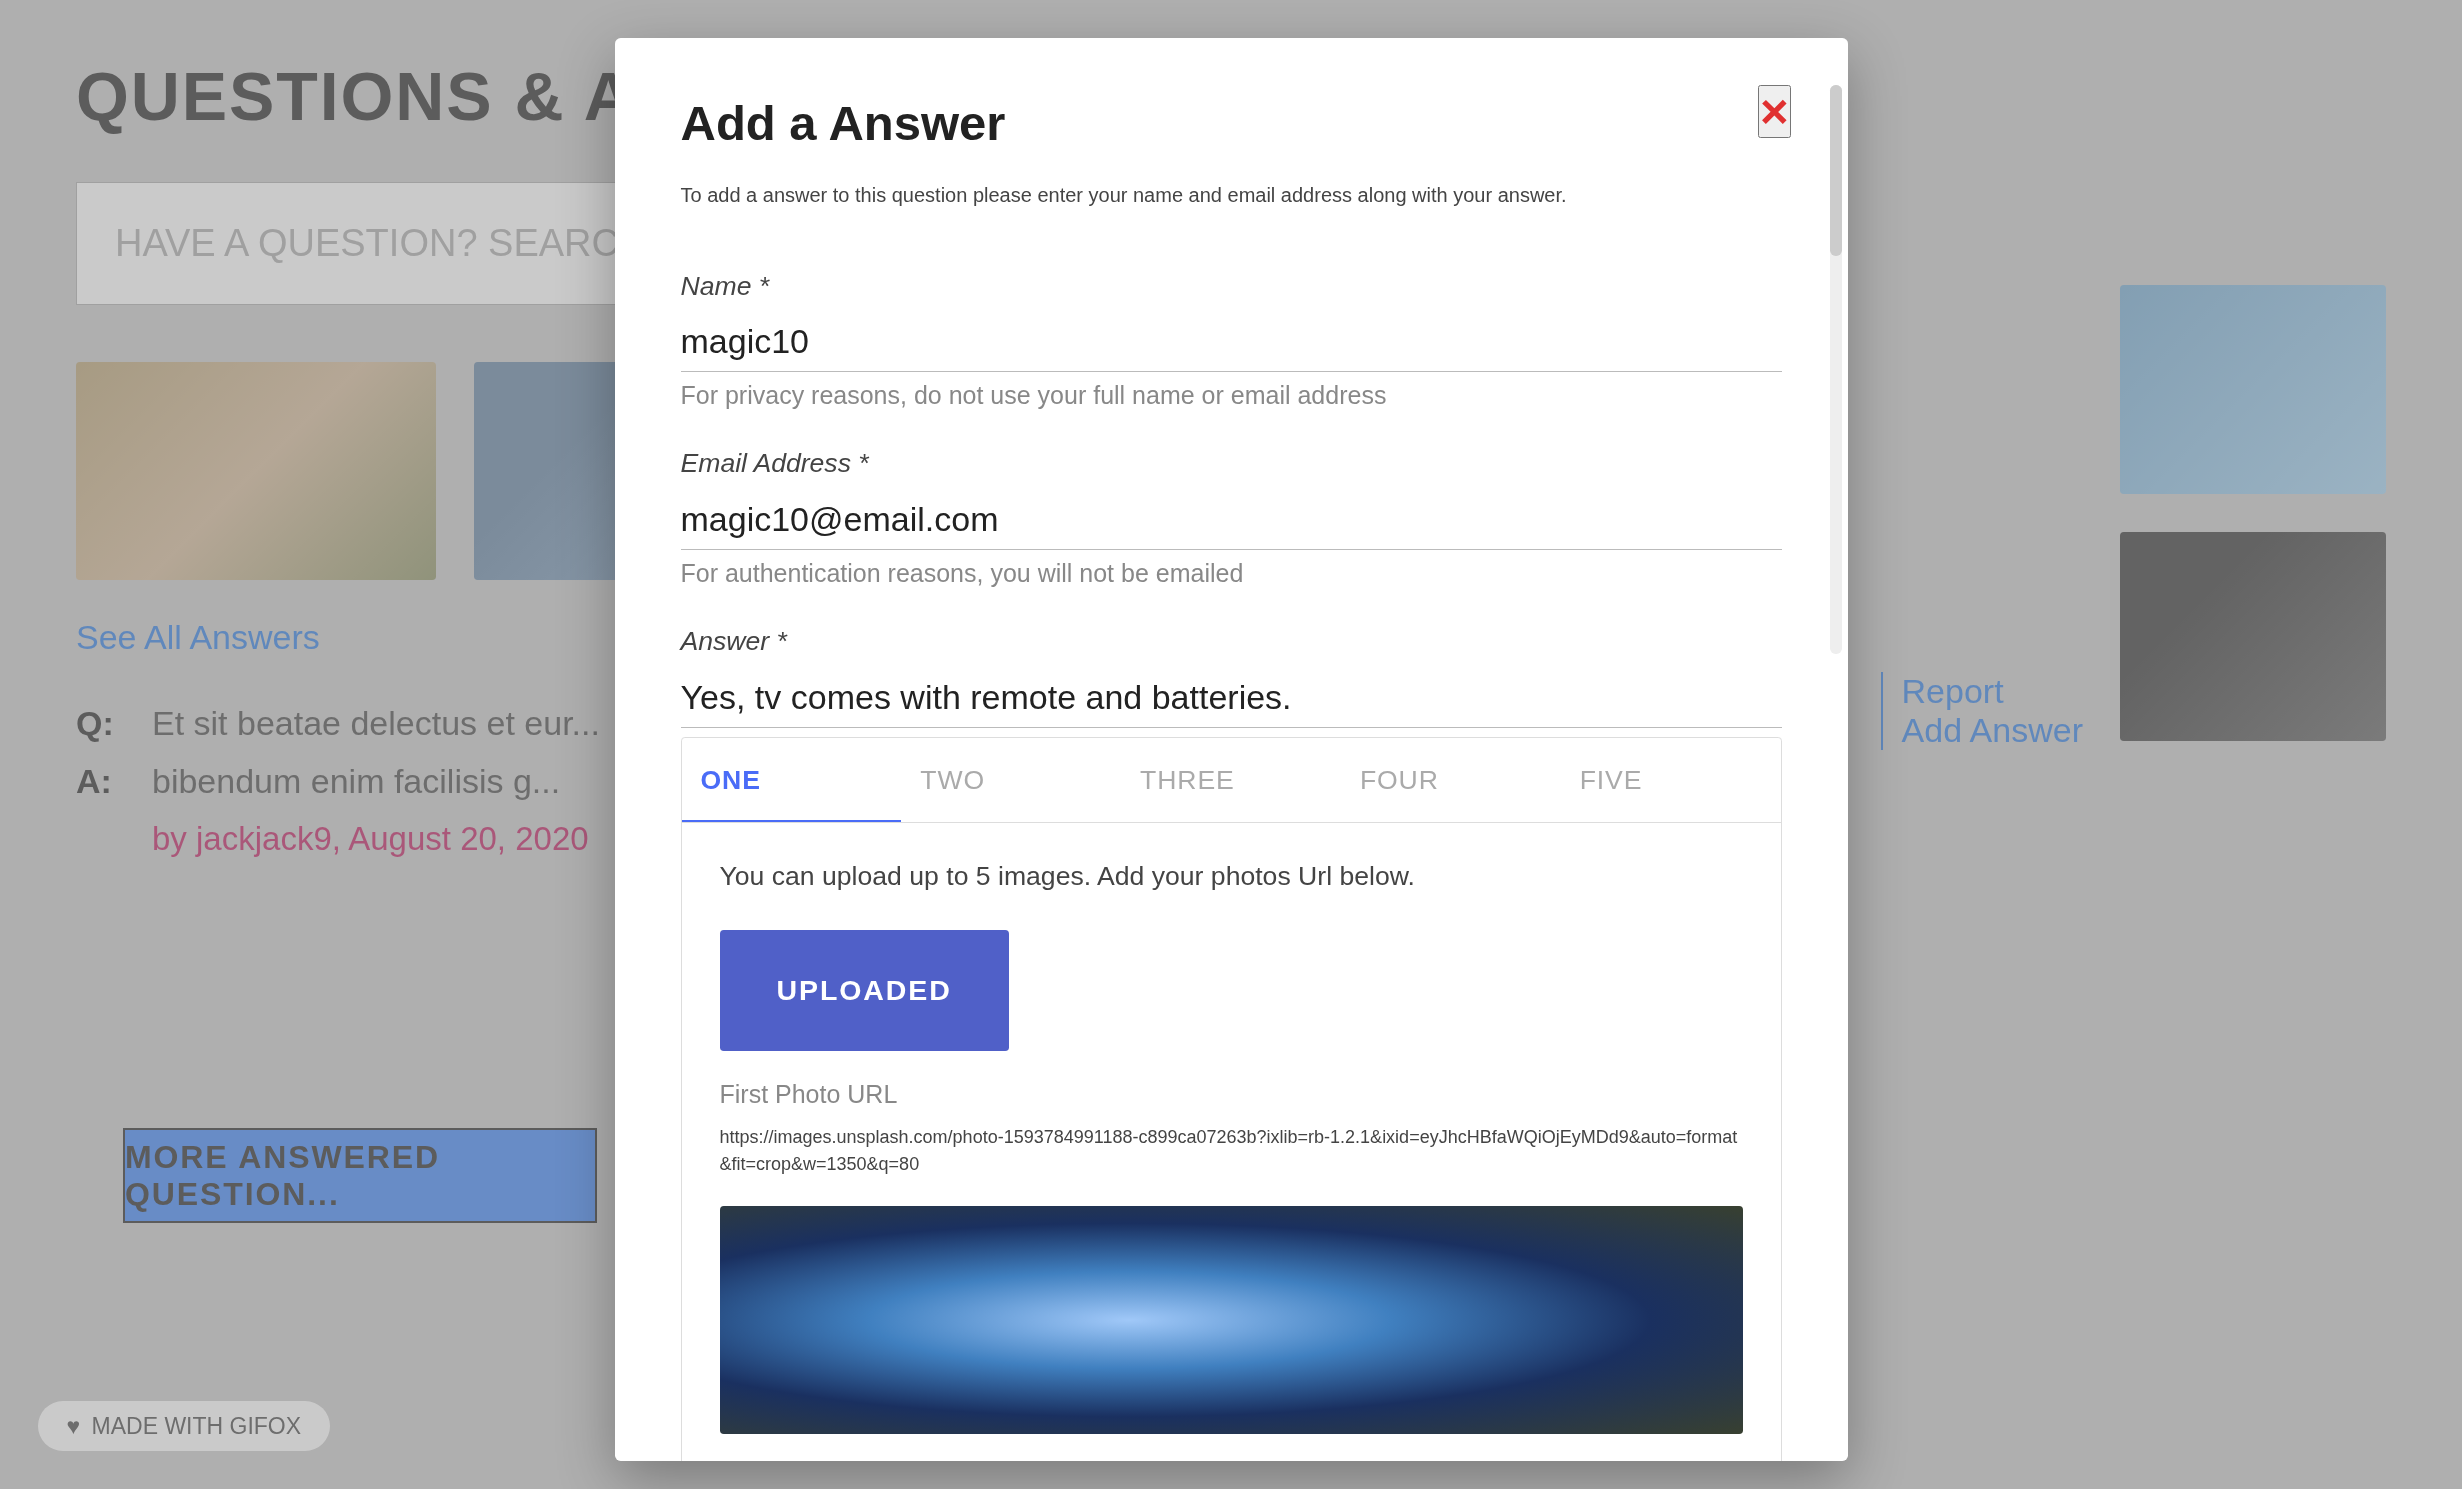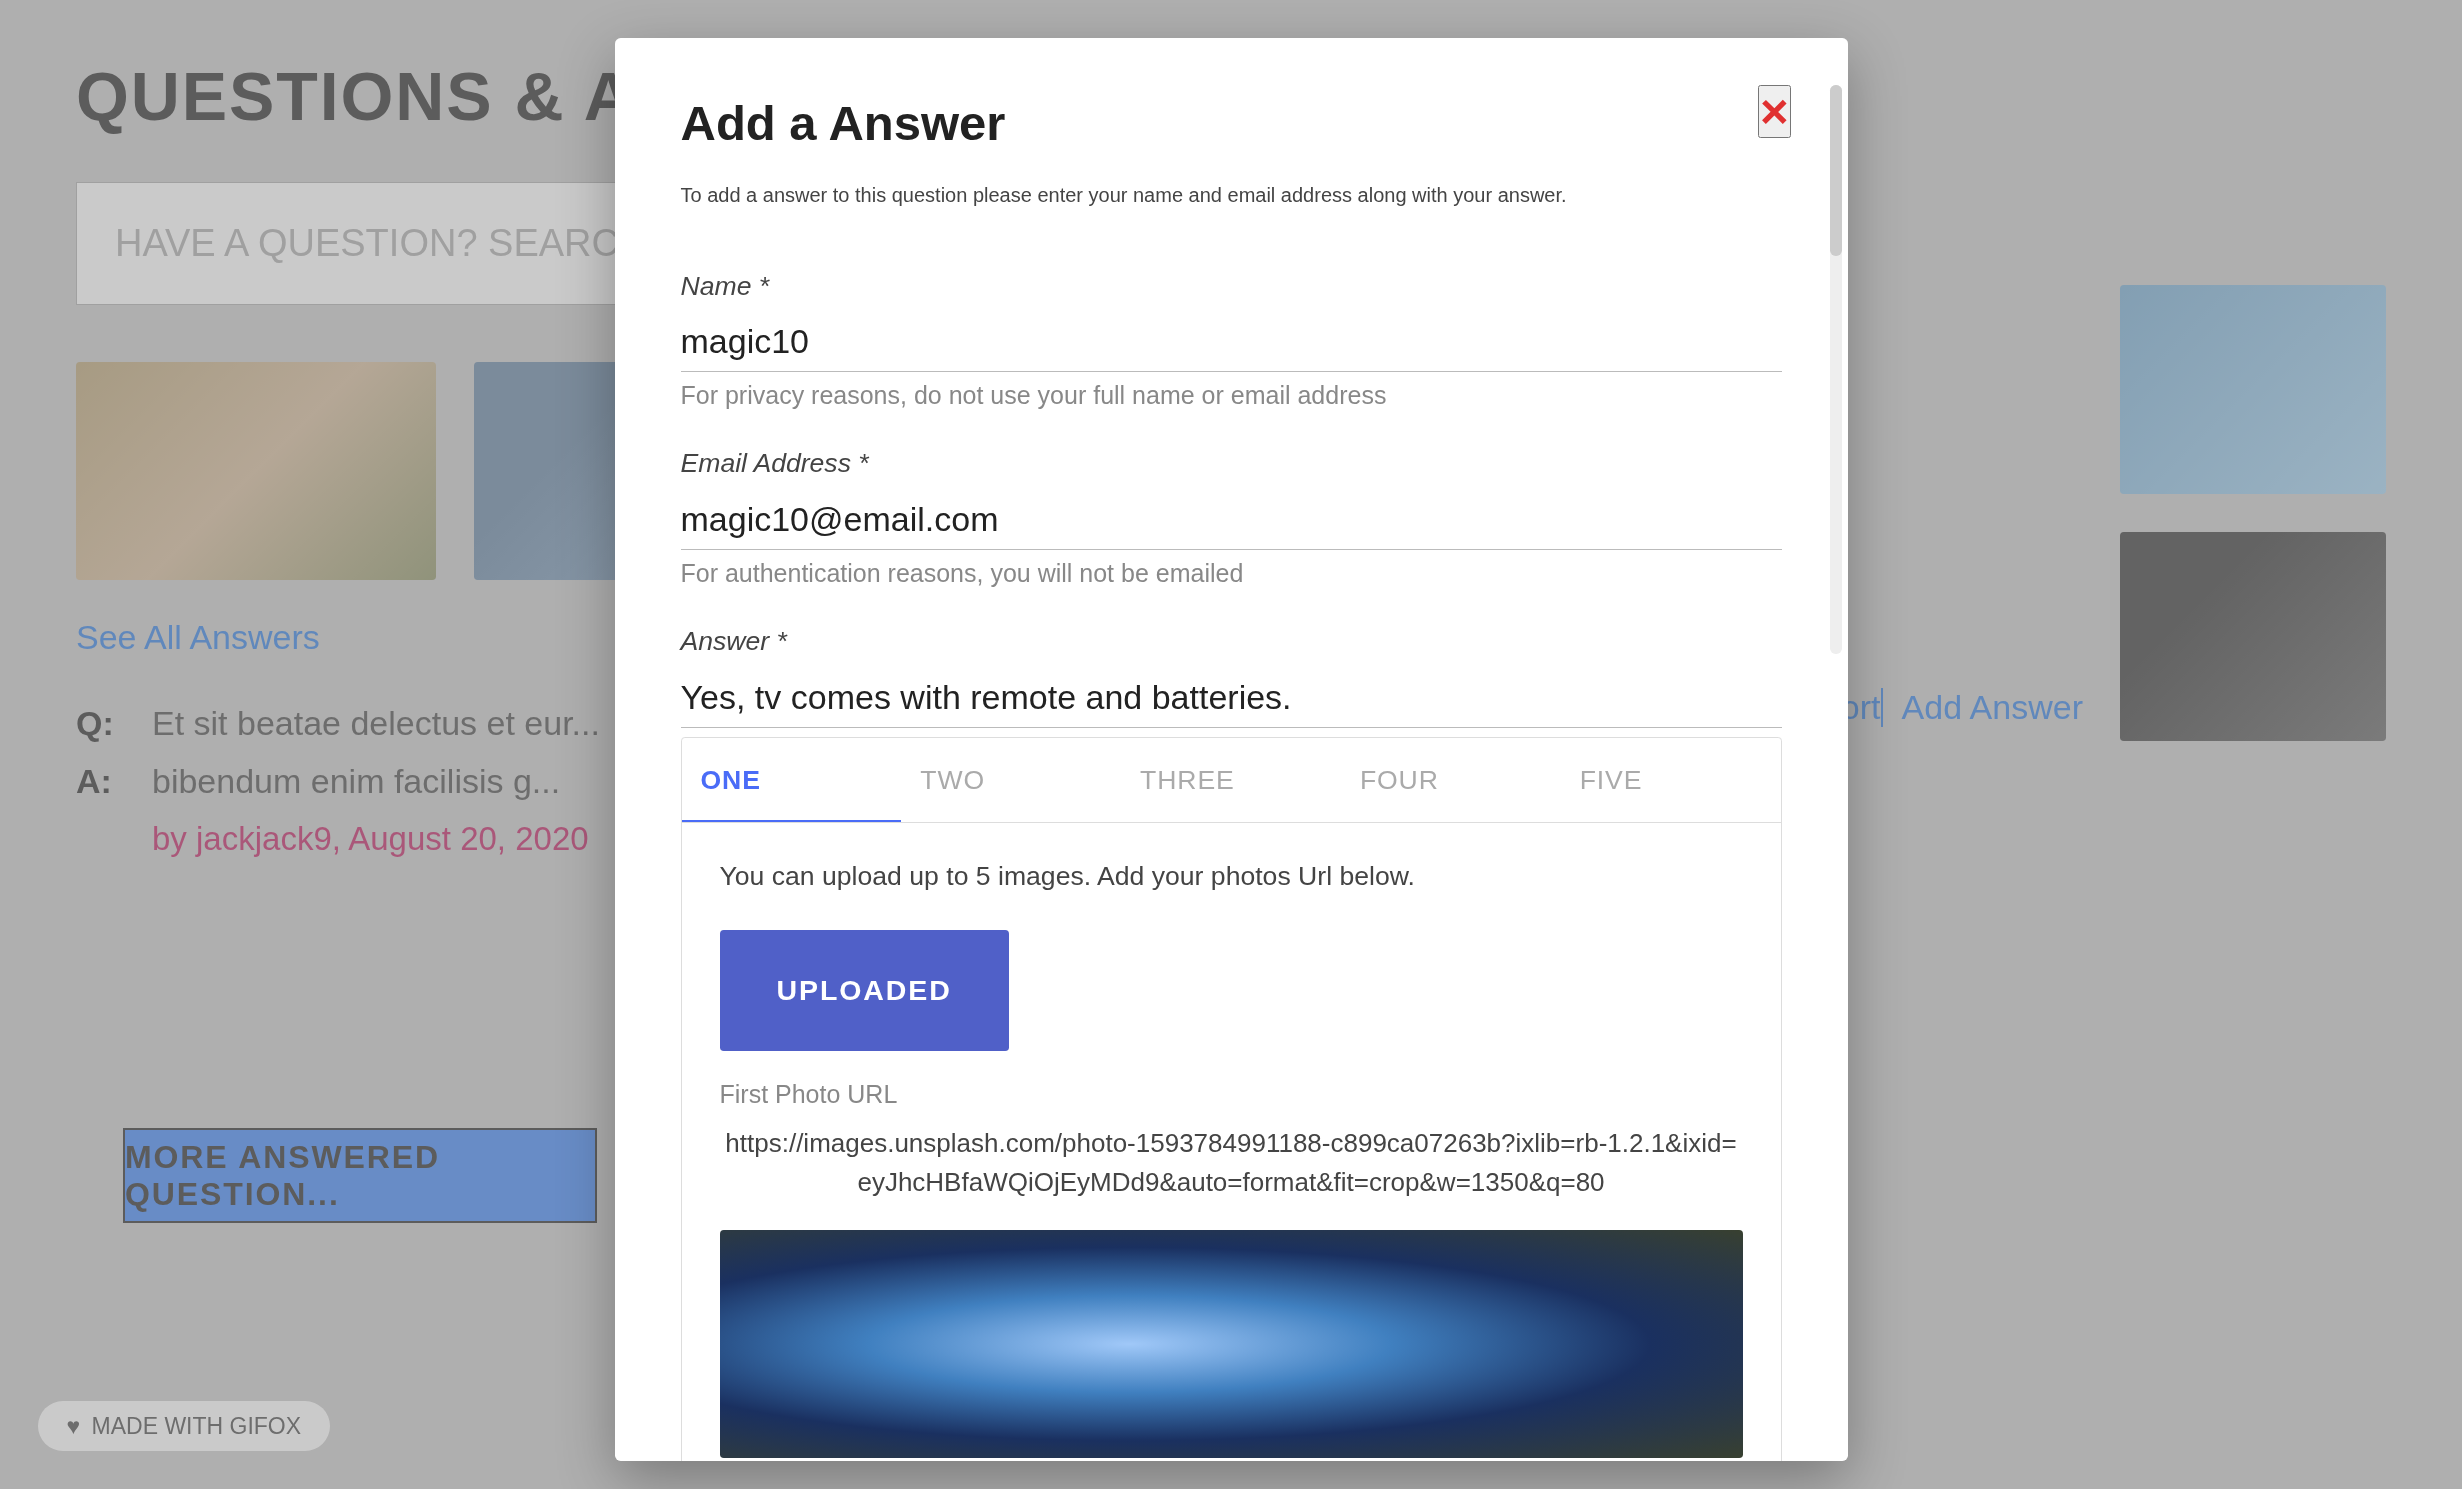--- a/index.html
+++ b/index.html
@@ -111,22 +111,23 @@
       height: 209px;
       background: #888;
       border-radius: 3.8px;
     }
     .right-thumb-1 { background: linear-gradient(135deg, #70a8d0 0%, #a0d0f0 100%); }
     .right-thumb-2 { background: linear-gradient(135deg, #303030 30%, #606060 100%); }
 
     .action-links {
       position: absolute;
       right: 379px;
-      top: 688px;
-      display: flex;
+      top: 672px;
+      display: flex;
+      flex-direction: column;
     }
     .action-link {
       font-size: 34px;
       color: #2a7ae2;
       border-left: 2.8px solid #2a7ae2;
       padding-left: 19px;
     }
 
     .more-btn {
       position: absolute;
@@ -296,26 +297,25 @@
       margin-bottom: 28.5px;
     }
 
     .photo-url-label {
       font-size: 25px;
       color: #888;
       margin-bottom: 15px;
     }
 
     .photo-url-text {
-      font-size: 26px;
+      font-size: 18px;
       color: #444;
       line-height: 1.5;
       word-break: break-all;
       margin-bottom: 28.5px;
-      text-align: center;
     }
 
     .preview-img {
       width: 100%;
       height: 228px;
       background: linear-gradient(135deg, #1a2a4a 0%, #2a4a8a 30%, #4a8ad0 50%, #8ac0f0 70%, #3a7a50 100%);
       border-radius: 3.8px;
       position: relative;
       overflow: hidden;
     }

